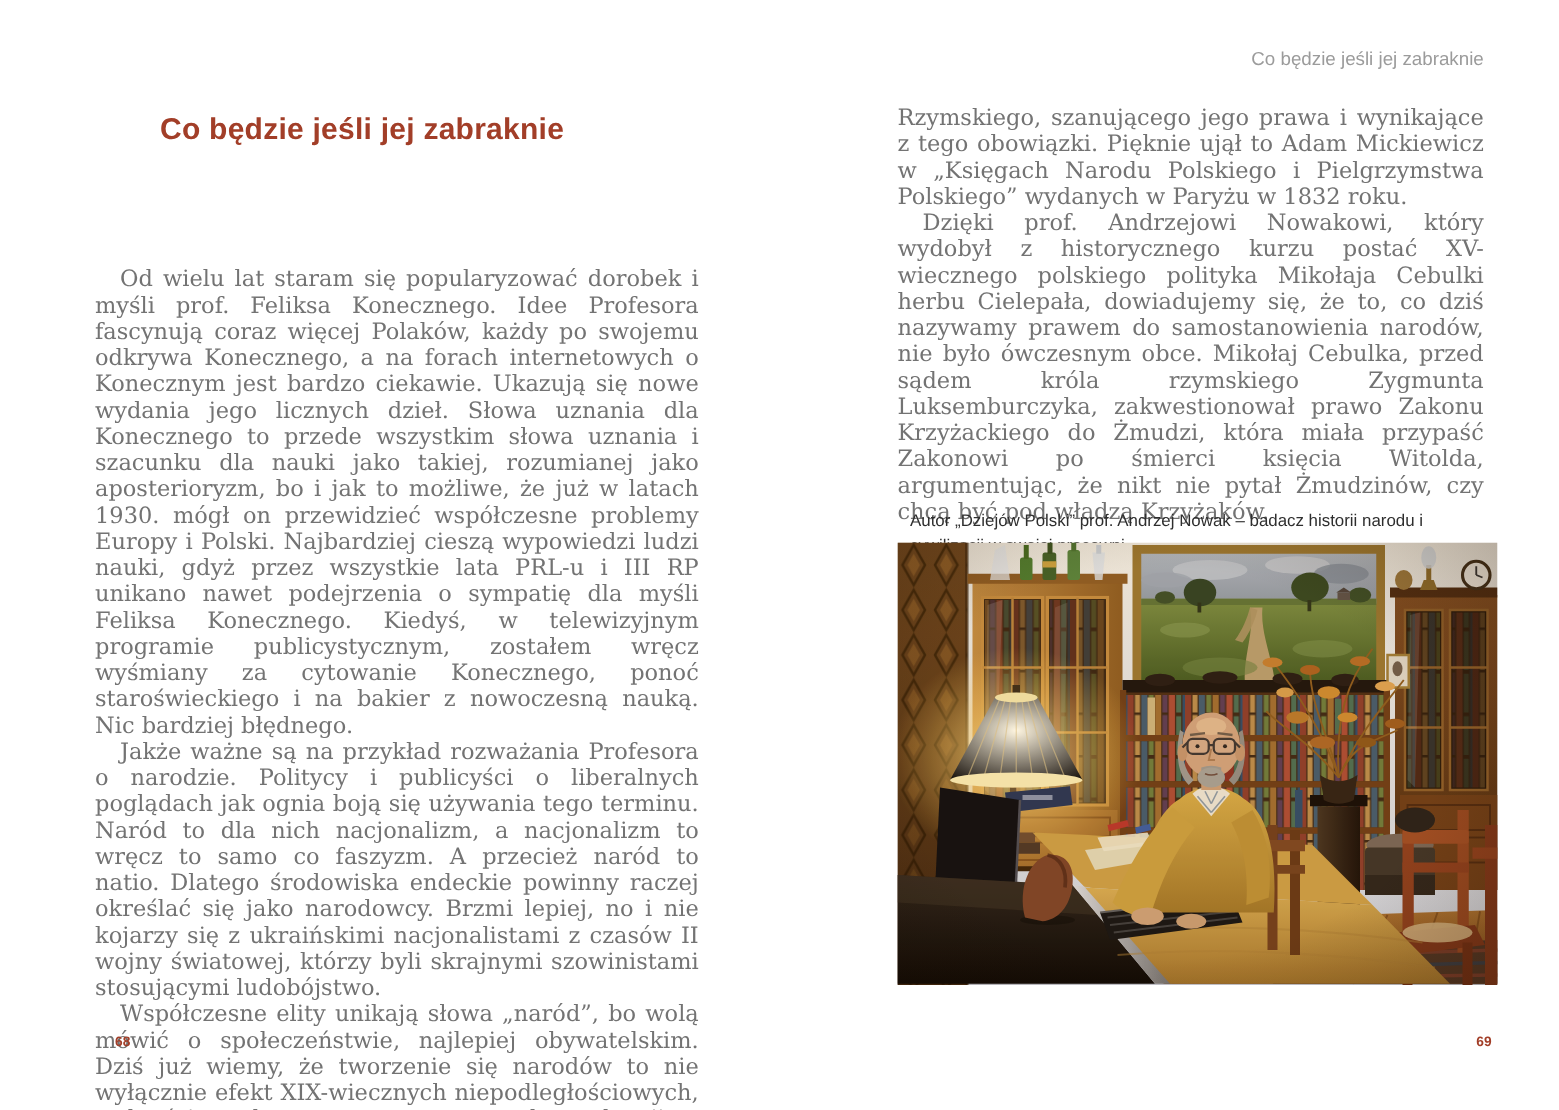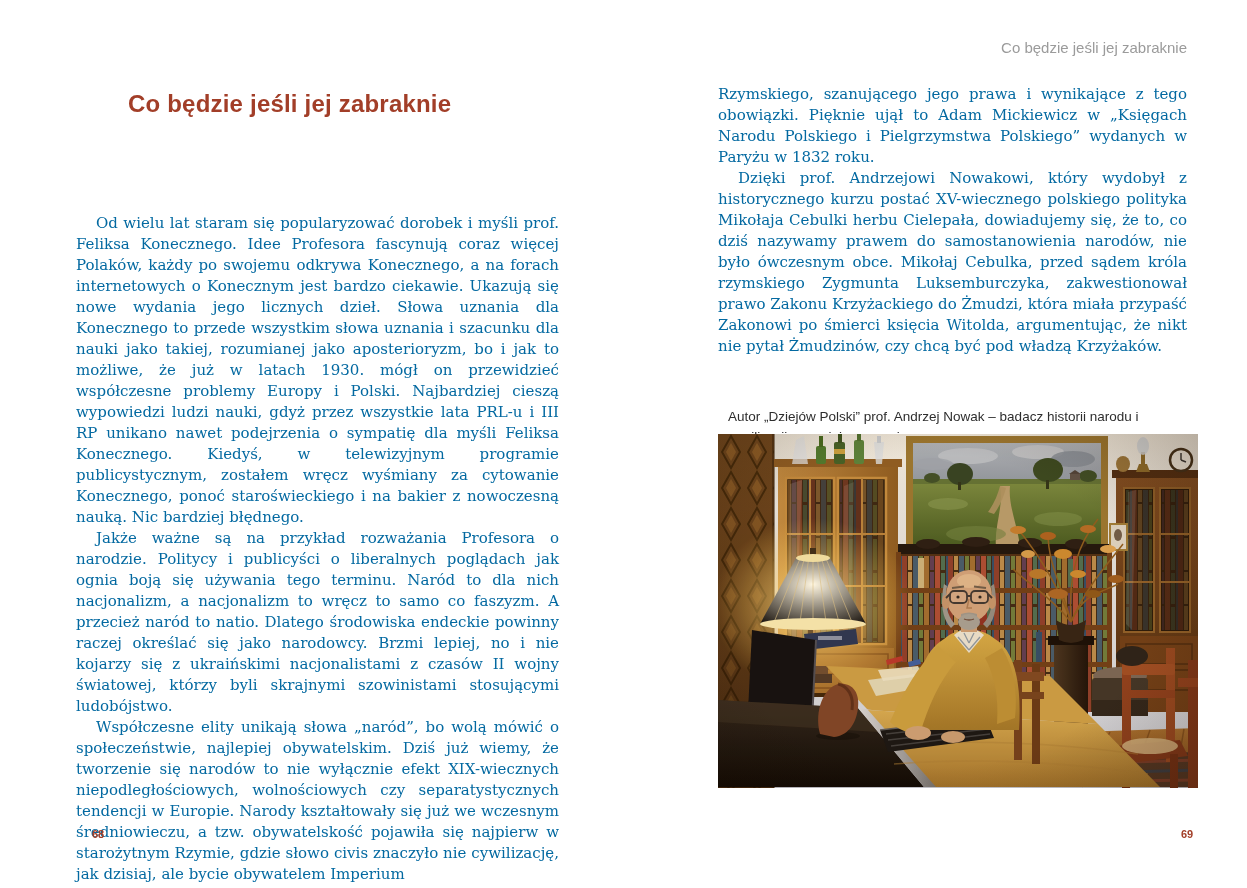--- a/index.html
+++ b/index.html
@@ -1,21 +1,21 @@
 <!DOCTYPE html>
 <html lang="pl"><head>
 <meta charset="utf-8">
 <style>
   html,body{margin:0;padding:0;background:#ffffff;}
   .spread{position:relative;width:1247px;height:888px;background:#ffffff;
           font-family:"DejaVu Serif",serif;overflow:hidden;}
   .title{position:absolute;left:128px;top:90px;margin:0;
          font-family:"Liberation Sans",sans-serif;font-weight:700;
          font-size:24px;color:#a23e28;letter-spacing:.2px;}
-  .body-col{position:absolute;font-size:15px;line-height:21px;color:#0369a1;
+  .body-col{position:absolute;font-size:18px;line-height:21px;color:#737373;
             text-align:justify;hyphens:auto;-webkit-hyphens:auto;}
   .body-col p{margin:0;text-indent:20px;}
   .body-col p.flush{text-indent:0;}
   .it{}
   #left-body{left:76px;top:213px;width:483px;}
   #right-body{left:718px;top:84px;width:469px;}
   .running-header{position:absolute;left:718px;top:39px;width:469px;text-align:right;
                   font-family:"Liberation Sans",sans-serif;font-size:15px;color:#9b9b9b;}
   .caption{position:absolute;left:718px;top:397px;width:469px;margin:10px;
            font-family:"Liberation Sans",sans-serif;font-size:13.5px;

